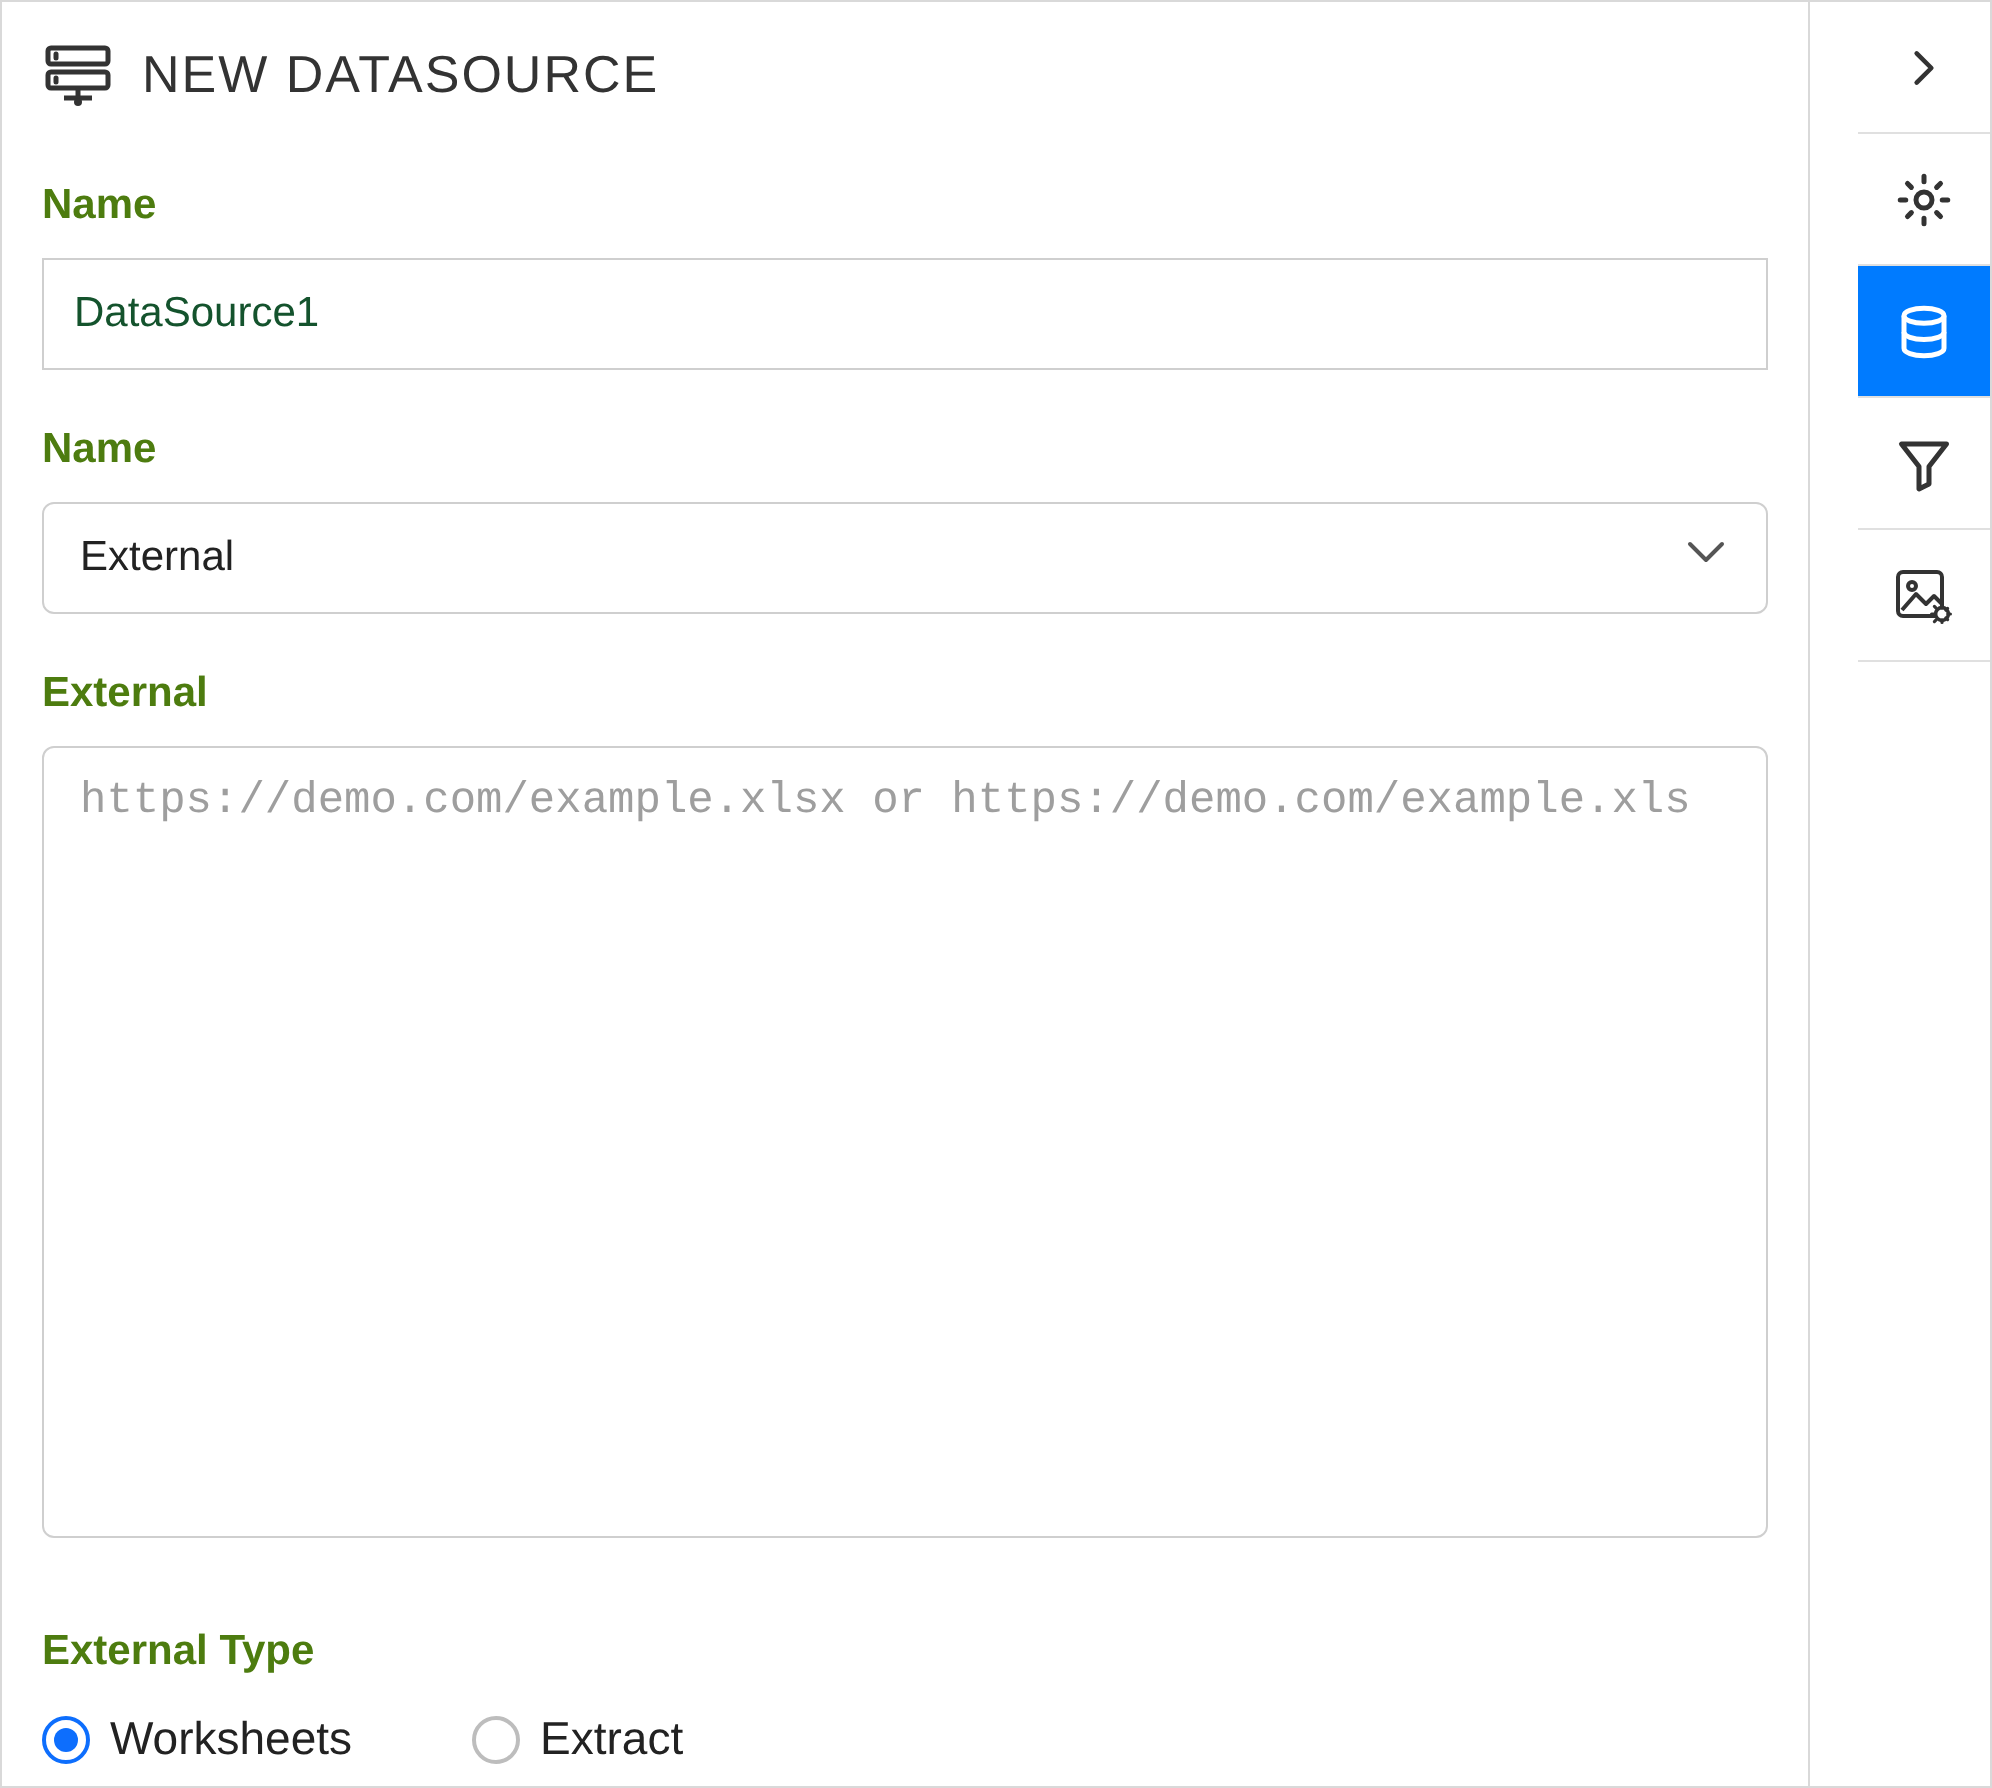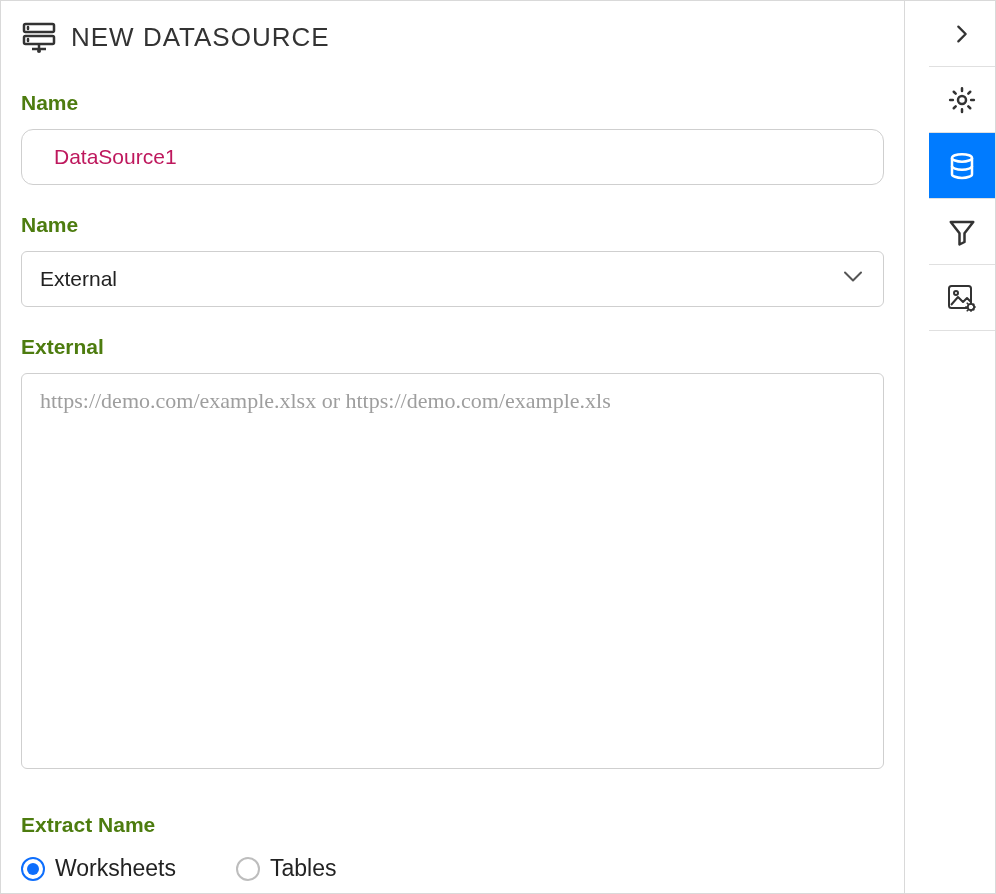--- a/index.html
+++ b/index.html
@@ -46,25 +46,25 @@
     font-size: 21px;
     font-weight: 600;
     color: #4d7c0f;
     margin-top: 28px;
     margin-bottom: 14px;
   }
   .text-input {
     width: 100%;
     height: 56px;
     font-size: 21px;
-    padding: 0 32px;
+    padding: 0 15px;
     border: 1px solid #cfcfcf;
-    border-radius: 12px;
+    border-radius: 0;
     outline: none;
-    color: #be185d;
+    color: #14532d;
     background: #fff;
   }
   .select {
     position: relative;
     width: 100%;
     height: 56px;
     border: 1px solid #cfcfcf;
     border-radius: 6px;
     display: flex;
     align-items: center;
@@ -80,21 +80,21 @@
     top: 50%;
     transform: translateY(-50%);
   }
   .textarea {
     width: 100%;
     height: 396px;
     border: 1px solid #cfcfcf;
     border-radius: 6px;
     padding: 14px 18px;
     font-size: 22px;
-    font-family: Liberation Serif, serif;
+    font-family: Liberation Mono, monospace;
     color: #000000;
     resize: none;
     outline: none;
   }
   .textarea::placeholder { color: #9e9e9e; }
   .radio-row {
     display: flex;
     gap: 60px;
     margin-top: 18px;
     align-items: center;
@@ -167,31 +167,31 @@
       <span class="chevron">
         <svg width="24" height="24" viewBox="0 0 24 24" fill="none">
           <path d="M4 8 L12 16 L20 8" stroke="#555" stroke-width="2" fill="none" stroke-linecap="round" stroke-linejoin="round"></path>
         </svg>
       </span>
     </div>
 
     <div class="field-label">External</div>
     <textarea class="textarea" placeholder="https://demo.com/example.xlsx or https://demo.com/example.xls" style=""></textarea>
 
-    <div class="field-label" style="margin-top:40px;">Extract Name</div>
+    <div class="field-label" style="margin-top:40px;">External Type</div>
     <div class="radio-row">
       <div class="radio selected">
         <span class="radio-circle">
             <span class="radio-dot"></span>
           </span>
         <span>Worksheets</span>
       </div>
       <div class="radio">
         <span class="radio-circle"></span>
-        <span>Tables</span>
+        <span>Extract</span>
       </div>
     </div>
 
   </div>
 
   <div class="sidebar">
     <div class="side-item">
       <span>
         <svg width="22" height="22" viewBox="0 0 24 24">
             <path d="M8 4 L16 12 L8 20" stroke="#333" stroke-width="2.5" fill="none" stroke-linecap="round" stroke-linejoin="round"></path>

